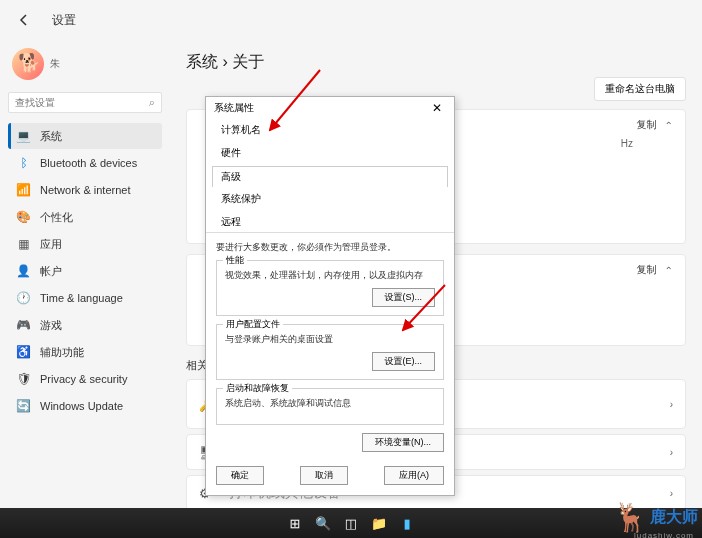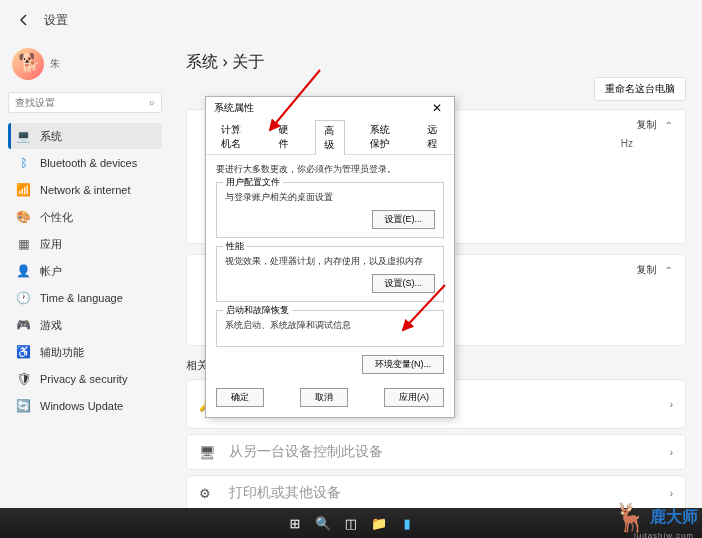--- a/index.html
+++ b/index.html
@@ -2,21 +2,21 @@
 <html><head>
   <meta charset="utf-8">
   <style>
     * { margin: 0; padding: 0; box-sizing: border-box; font-family: "Microsoft YaHei", "Segoe UI", sans-serif; }
     body { width: 702px; height: 538px; background: #fff; overflow: hidden; position: relative; }
     
     .app { display: flex; flex-direction: column; height: 538px; background: #f5f5f5; }
     
     .header { display: flex; align-items: center; padding: 8px 12px; background: #f5f5f5; }
     .back-btn { width: 24px; height: 24px; display: flex; align-items: center; justify-content: center; cursor: pointer; }
-    .header-title { font-size: 12px; margin-left: 8px; color: #333; }
+    .header-title { font-size: 12px; margin-left: 16px; color: #333; }
     
     .content { display: flex; flex: 1; overflow: hidden; }
     
     .sidebar { width: 170px; padding: 4px 8px; background: #f5f5f5; }
     .avatar-row { display: flex; align-items: center; padding: 4px; margin-bottom: 8px; }
     .avatar { width: 32px; height: 32px; border-radius: 50%; background: linear-gradient(135deg, #ffd89b, #ff6b6b); margin-right: 6px; position: relative; }
     .avatar::after { content: "🐕"; position: absolute; font-size: 18px; left: 6px; top: 4px; }
     .avatar-name { font-size: 10px; color: #666; }
     
     .search-box { display: flex; align-items: center; background: #fff; border: 1px solid #e0e0e0; border-radius: 2px; padding: 3px 6px; margin-bottom: 10px; }
@@ -46,21 +46,21 @@
     .related-icon { width: 20px; font-size: 13px; color: #555; margin-right: 10px; }
     .related-text { flex: 1; }
     .related-label { font-size: 10px; color: #333; }
     .related-sub { font-size: 14px; color: #999; }
     .related-chevron { font-size: 10px; color: #666; }
     
     
     .dialog { position: absolute; left: 205px; top: 96px; width: 250px; background: #fff; border: 1px solid #b0b0b0; box-shadow: 2px 2px 8px rgba(0,0,0,0.2); z-index: 100; }
     .dialog-title-bar { display: flex; justify-content: space-between; align-items: center; padding: 4px 8px; font-size: 10px; }
     .dialog-close { cursor: pointer; font-size: 12px; padding: 0 4px; }
-    .tabs { display: flex; border-bottom: 1px solid #ddd; padding: 0 6px; gap: 16px; }
+    .tabs { display: flex; border-bottom: 1px solid #ddd; padding: 0 6px; gap: 2px; flex-direction: column; }
     .tab { padding: 3px 8px; font-size: 10px; cursor: pointer; border: 1px solid transparent; border-bottom: none; }
     .tab.active { border-color: #ccc; background: #fff; position: relative; top: 1px; }
     .dialog-body { padding: 8px 10px; font-size: 10px; }
     .dialog-note { font-size: 9px; color: #333; margin-bottom: 6px; }
     .group-box { border: 1px solid #d0d0d0; padding: 8px; margin-bottom: 8px; position: relative; }
     .group-title { font-size: 9px; position: absolute; top: -7px; left: 6px; background: #fff; padding: 0 3px; }
     .group-desc { font-size: 9px; color: #333; margin-bottom: 6px; }
     .group-btn-row { display: flex; justify-content: flex-end; }
     .group-btn { border: 1px solid #999; background: #f8f8f8; padding: 2px 12px; font-size: 9px; cursor: pointer; }
     .dialog-footer { display: flex; justify-content: space-between; gap: 20px; padding: 6px 10px 10px; }
@@ -223,31 +223,31 @@
       <div class="tab">计算机名</div>
       <div class="tab">硬件</div>
       <div class="tab active">高级</div>
       <div class="tab">系统保护</div>
       <div class="tab">远程</div>
     </div>
   <div class="dialog-body">
     <div class="dialog-note">要进行大多数更改，你必须作为管理员登录。</div>
     <div id="dialog-groups">
         <div class="group-box">
+          <div class="group-title">性能</div>
+    <div class="group-desc">视觉效果，处理器计划，内存使用，以及虚拟内存</div>
+    <div class="group-btn-row">
+            <button class="group-btn">设置(S)...</button>
+          </div>
+        </div>
+        <div class="group-box">
           <div class="group-title">用户配置文件</div>
     <div class="group-desc">与登录账户相关的桌面设置</div>
     <div class="group-btn-row">
             <button class="group-btn">设置(E)...</button>
-          </div>
-        </div>
-        <div class="group-box">
-          <div class="group-title">性能</div>
-    <div class="group-desc">视觉效果，处理器计划，内存使用，以及虚拟内存</div>
-    <div class="group-btn-row">
-            <button class="group-btn">设置(S)...</button>
           </div>
         </div>
         <div class="group-box">
           <div class="group-title">启动和故障恢复</div>
     <div class="group-desc">系统启动、系统故障和调试信息</div>
         </div>
       </div>
     <div class="group-btn-row" style="margin-top:4px;">
       <button class="group-btn">环境变量(N)...</button>
     </div>

